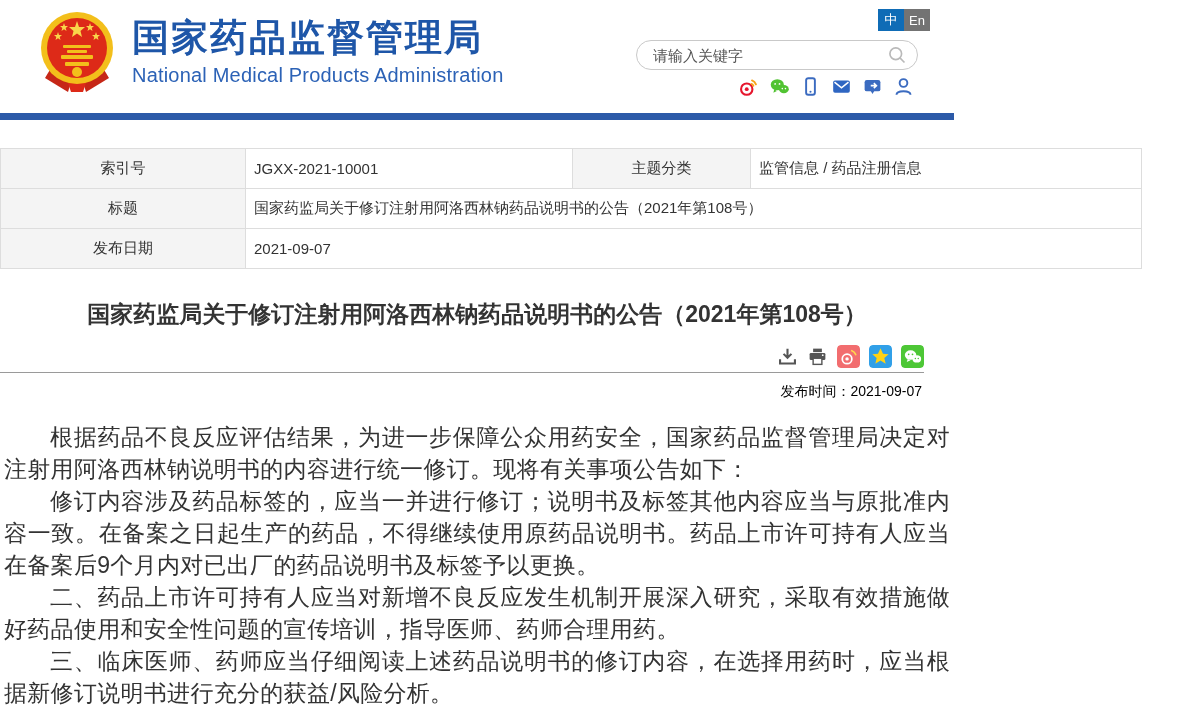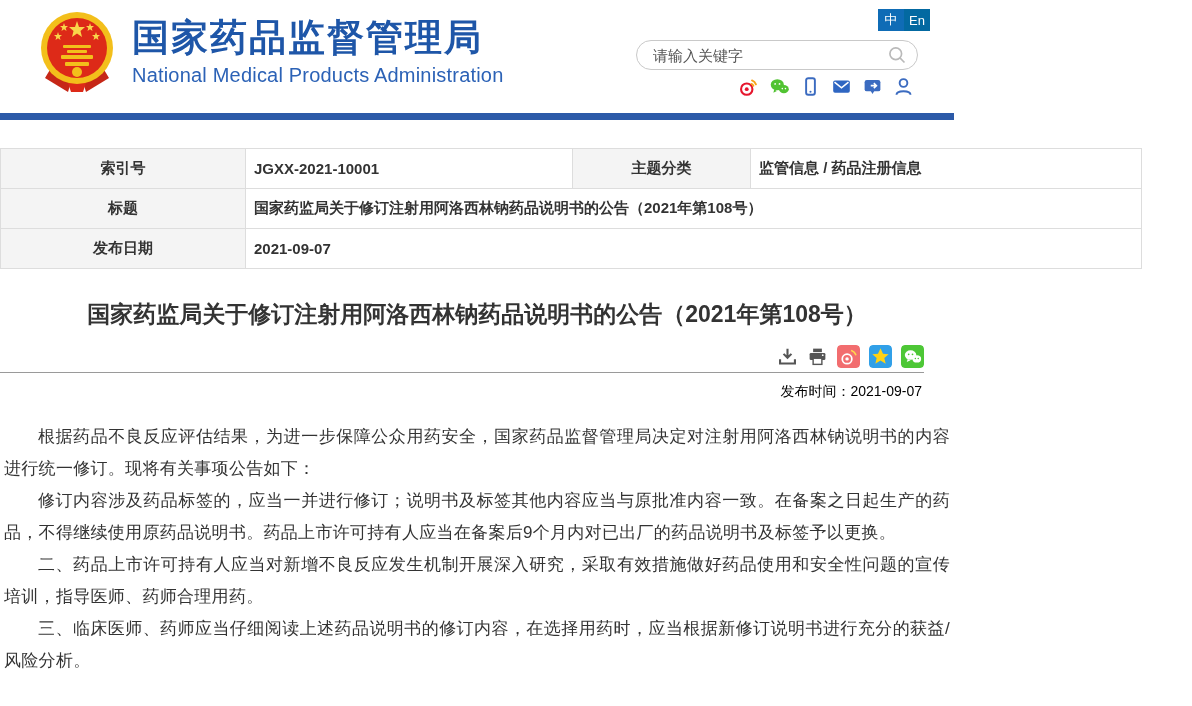--- a/index.html
+++ b/index.html
@@ -12,51 +12,51 @@
   .logo-area { position:absolute; left:38px; top:10px; display:flex; align-items:center; cursor:pointer; }
   .emblem { width:78px; height:84px; }
   .titles { margin-left:16px; }
   .site-cn { font-size:37px; font-weight:bold; color:#1e56a8; letter-spacing:2px; line-height:42px; }
   .site-en { font-size:20px; color:#2c62b6; margin-top:5px; letter-spacing:0.2px; }
 
   .lang-toggle { position:absolute; right:24px; top:9px; display:flex; }
   .lang-btn { width:26px; height:22px; font-size:13px; color:#fff; display:flex;
               align-items:center; justify-content:center; cursor:pointer; }
   .lang-zh { background:#0f6cb6; }
-  .lang-en { background:#0369a1; }
+  .lang-en { background:#737373; }
 
   .search-box { position:absolute; right:36px; top:40px; width:282px; height:30px;
                 border:1px solid #c9c9c9; border-radius:16px; display:flex; align-items:center;
                 padding:0 10px 0 16px; background:#fff;justify-content:flex-end; }
   .search-box input { flex:1; border:none; outline:none; font-size:15px; color:#333; background:transparent; }
   .search-box input::placeholder { color:#555; }
   .search-icon { width:20px; height:20px; cursor:pointer; }
 
   .social-row { position:absolute; right:40px; top:76px; display:flex; gap:10px; align-items:center; }
   .social-row svg { width:21px; height:21px; cursor:pointer; }
 
   .blue-bar { height:7px; background:#2c5aa8; }
 
   
-  .info-table { width:1142px; margin:28px auto 0 auto; border-collapse:collapse; table-layout:fixed;font-weight:bold; }
+  .info-table { width:1142px; margin:28px auto 0 auto; border-collapse:collapse; table-layout:fixed; }
   .info-table td { border:1px solid #ddd; height:40px; font-size:15px; color:#333; padding:0 8px; }
   .info-table td.lbl { background:#f4f4f4; text-align:center; padding:0; }
   .c1 { width:245px; } .c2 { width:327px; } .c3 { width:178px; }
 
   
   .article-title { text-align:center; font-size:23px; font-weight:bold; color:#333; margin-top:30px; }
   .tools { display:flex; justify-content:flex-end; align-items:center; gap:9px; margin:14px 30px 0 0; height:24px; }
   .tools svg { cursor:pointer; }
   .tool-gray { width:21px; height:21px; }
   .tool-sq { width:23px; height:23px; border-radius:4px; }
   .divider { height:1px; background:#9a9a9a; margin:4px 30px 0 0; }
   .publish-time { text-align:right; margin:10px 32px 0 0; font-size:14px; color:#000000; }
 
   .article-body { padding:20px 4px 0 4px; }
-  .article-body p { font-size:17px; line-height:32px; color:#333; text-indent:2em;
+  .article-body p { font-size:23px; line-height:32px; color:#333; text-indent:2em;
                     text-align:justify; letter-spacing:0.3px; }
 </style>
 </head>
 <body>
 
 <div class="page">
 
   <header class="site-header">
     <div class="logo-area">
       <svg class="emblem" viewBox="0 0 76 84">

